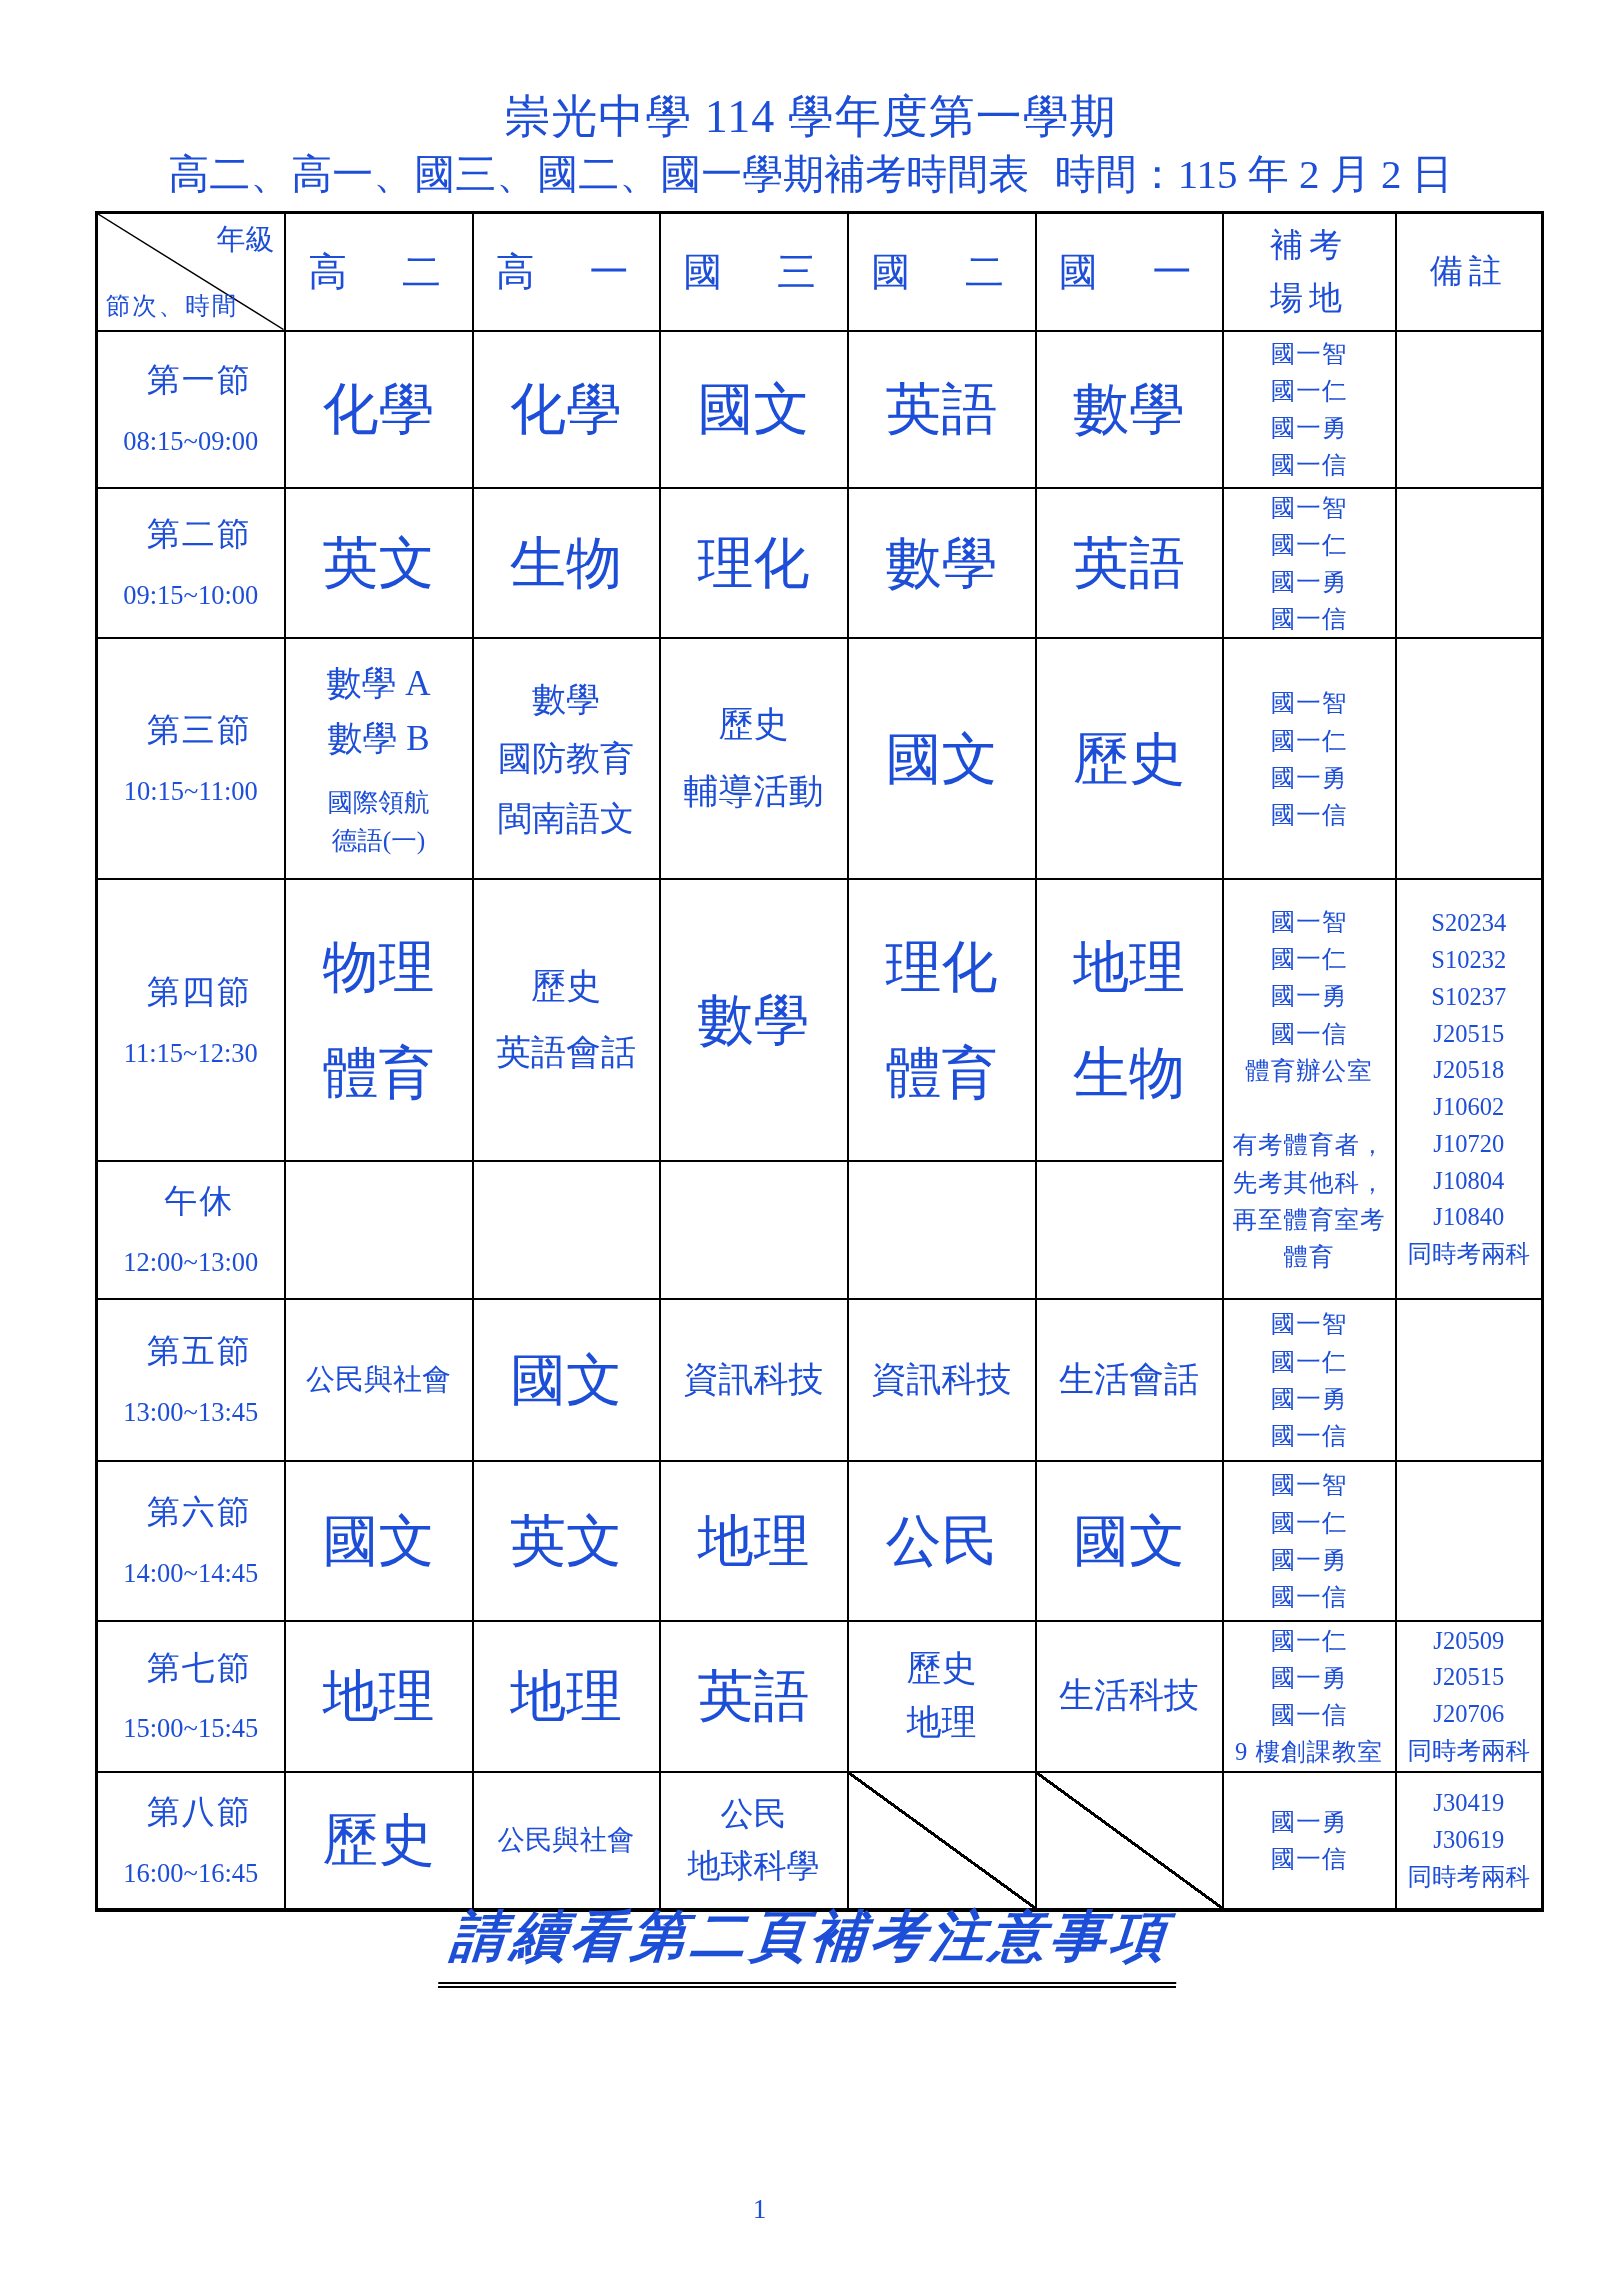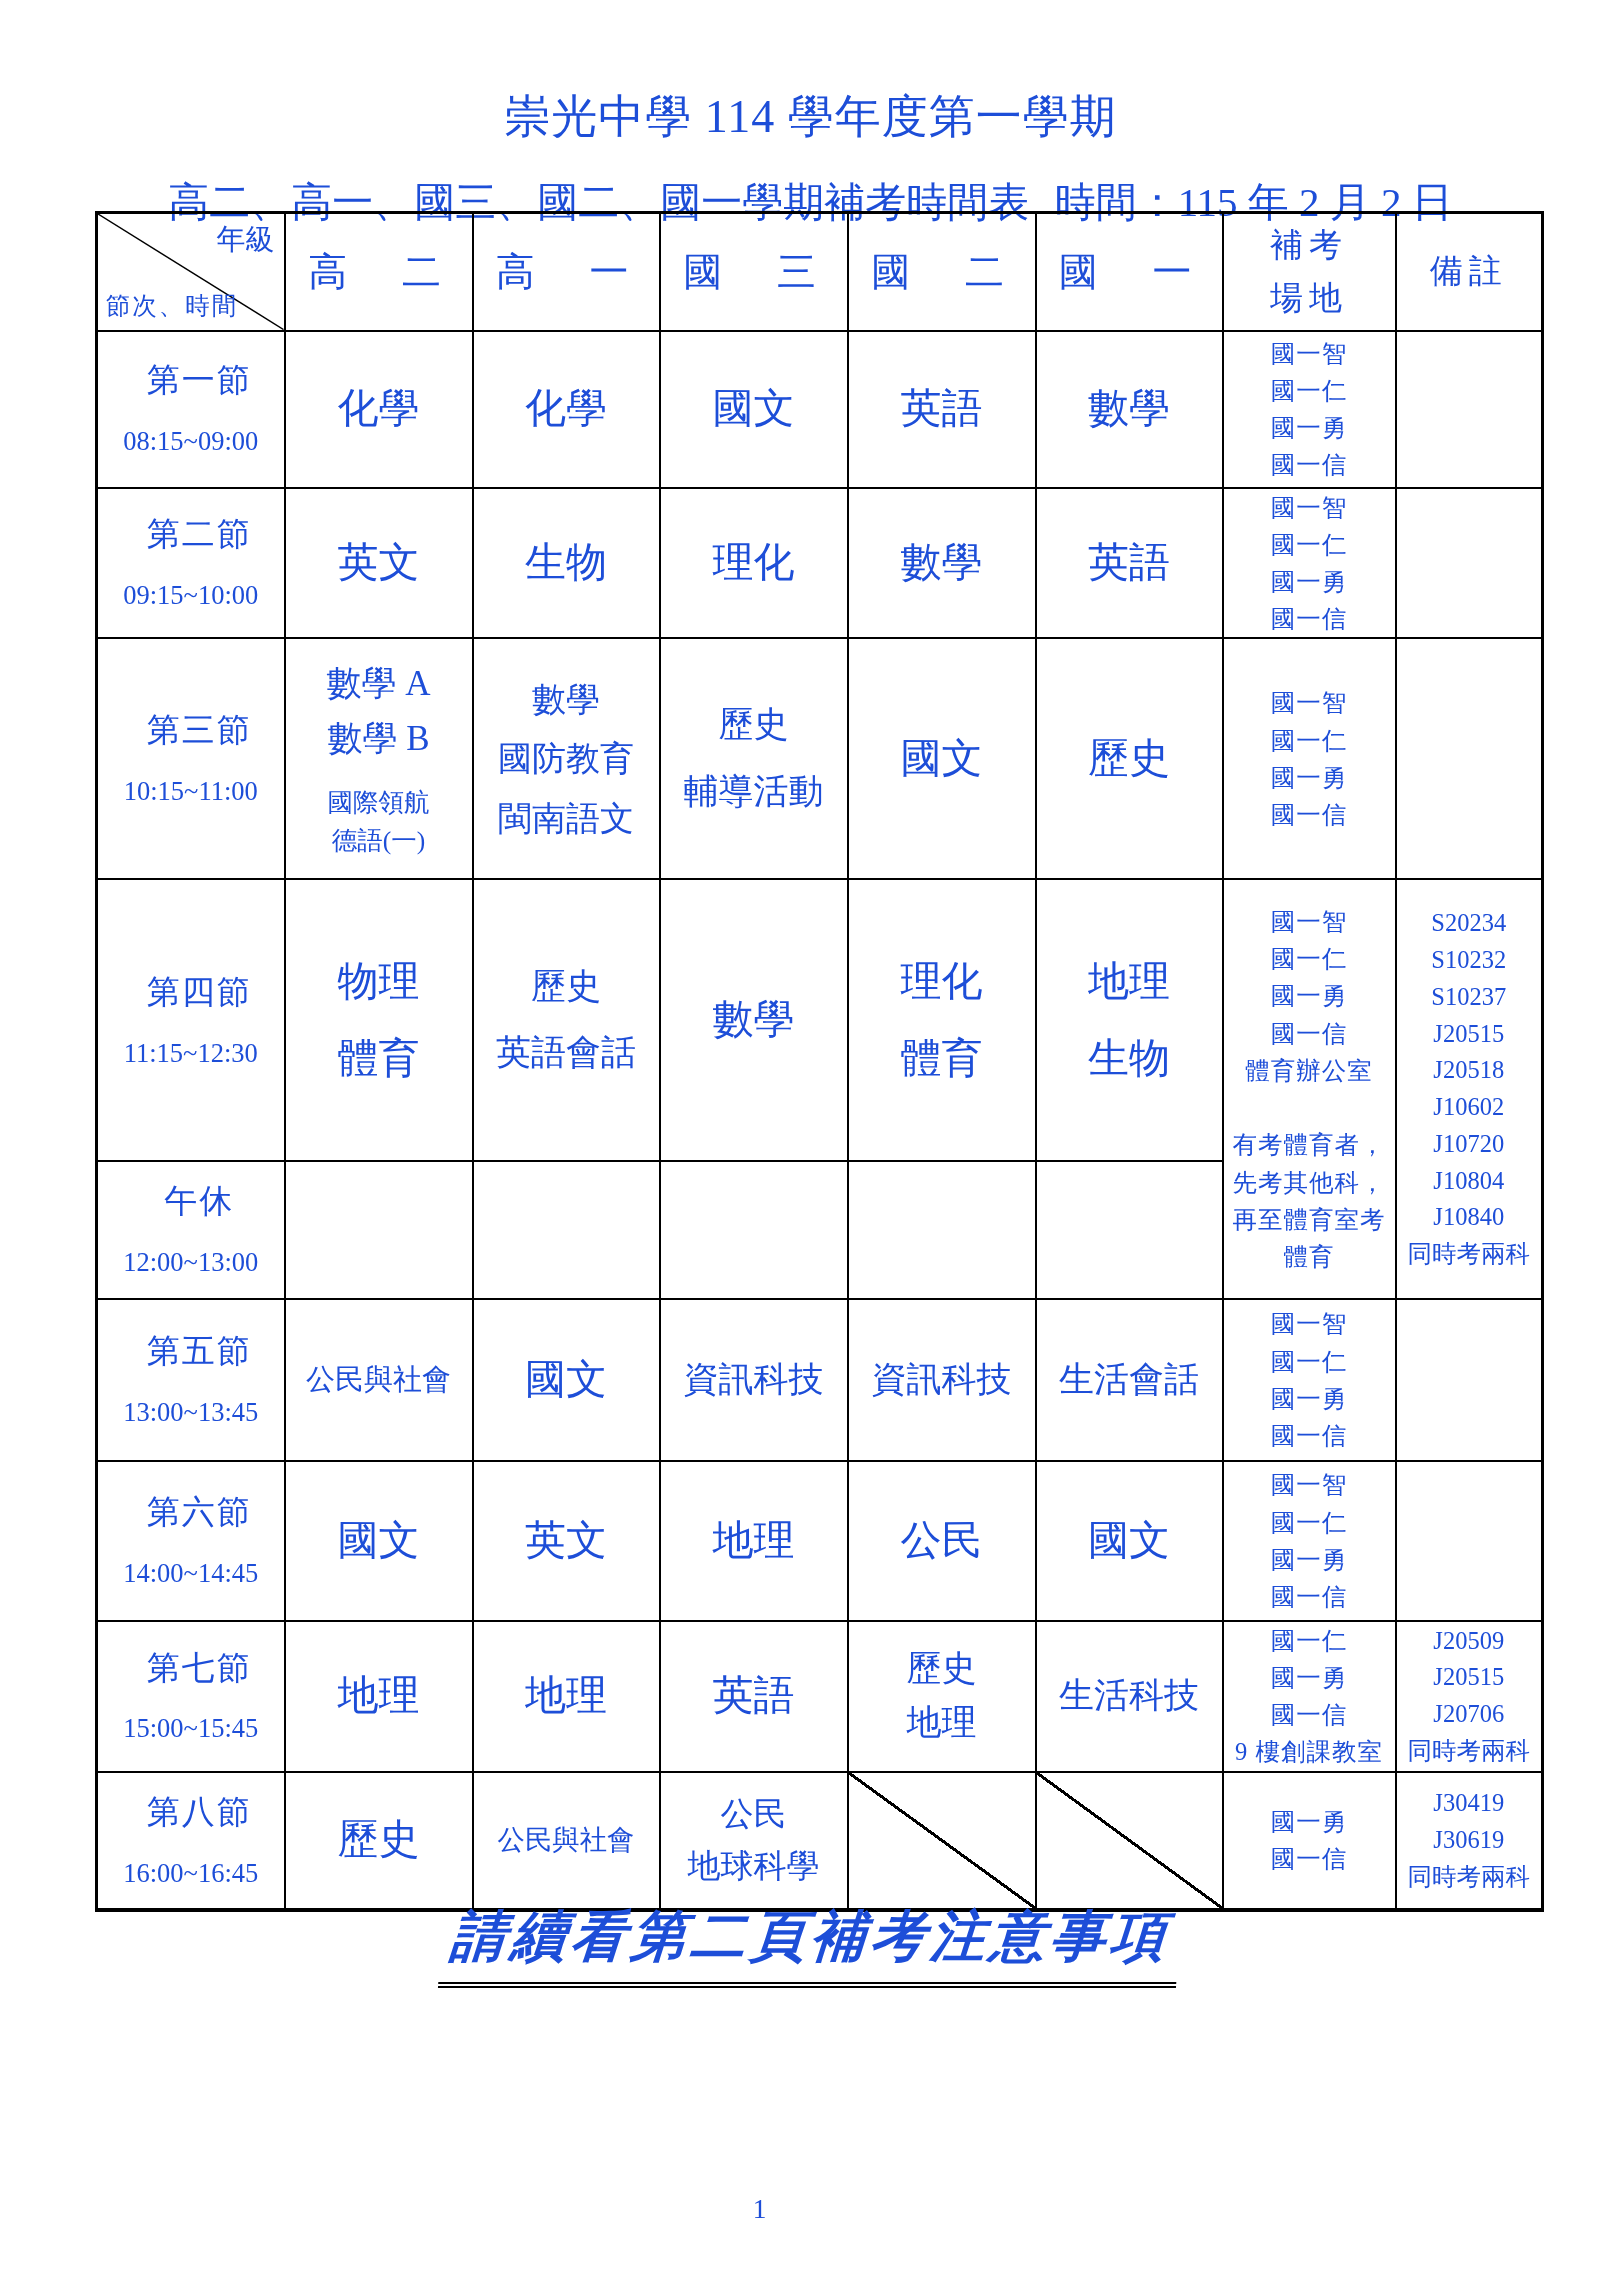--- a/index.html
+++ b/index.html
@@ -10,21 +10,21 @@
     font-family:"Liberation Serif","DejaVu Serif",serif;
     color:#1d4ed8;
     overflow:hidden;
   }
   .doc-title{
     position:absolute;top:86px;left:0;width:1621px;
     text-align:center;font-size:46px;letter-spacing:1px;white-space:nowrap;
   }
   .doc-subtitle{
     position:absolute;top:147px;left:0;width:1621px;
-    text-align:center;font-size:41px;white-space:nowrap;margin-top:28px;
+    text-align:center;font-size:41px;white-space:nowrap;
   }
   .doc-subtitle .dt{margin-left:25.5px;}
 
   table.tt{
     position:absolute;left:95px;top:211px;
     border-collapse:collapse;table-layout:fixed;
     width:1447px;
     border:3.9px solid #000;border-bottom-width:4.9px;
   }
   table.tt td{
@@ -45,21 +45,21 @@
 
   
   .hdr{font-size:39px;letter-spacing:7.8px;}
   .hdr-venue{font-size:33px;letter-spacing:5.9px;line-height:1.6;}
 
   
   .period{font-size:33px;letter-spacing:2px;line-height:1.3;padding-left:17px;}
   .ptime{font-size:26.5px;line-height:1.3;margin-top:4px;letter-spacing:0px;}
 
   
-  .subj{font-size:41px;line-height:1.9;margin-left:48px;}
+  .subj{font-size:56px;line-height:1.9;margin-left:48px;}
   .s36{font-size:35px;line-height:1.9;}
   .s35{font-size:34px;line-height:1.75;}
   .s34{font-size:33px;line-height:1.6;}
   .s30{font-size:29px;}
   .s28{font-size:27.4px;}
   .tight{line-height:1.55;}
   .sub-small{font-size:25.5px;line-height:1.5;}
 
   
   .venue{font-size:24.5px;line-height:1.52;letter-spacing:1px;}

